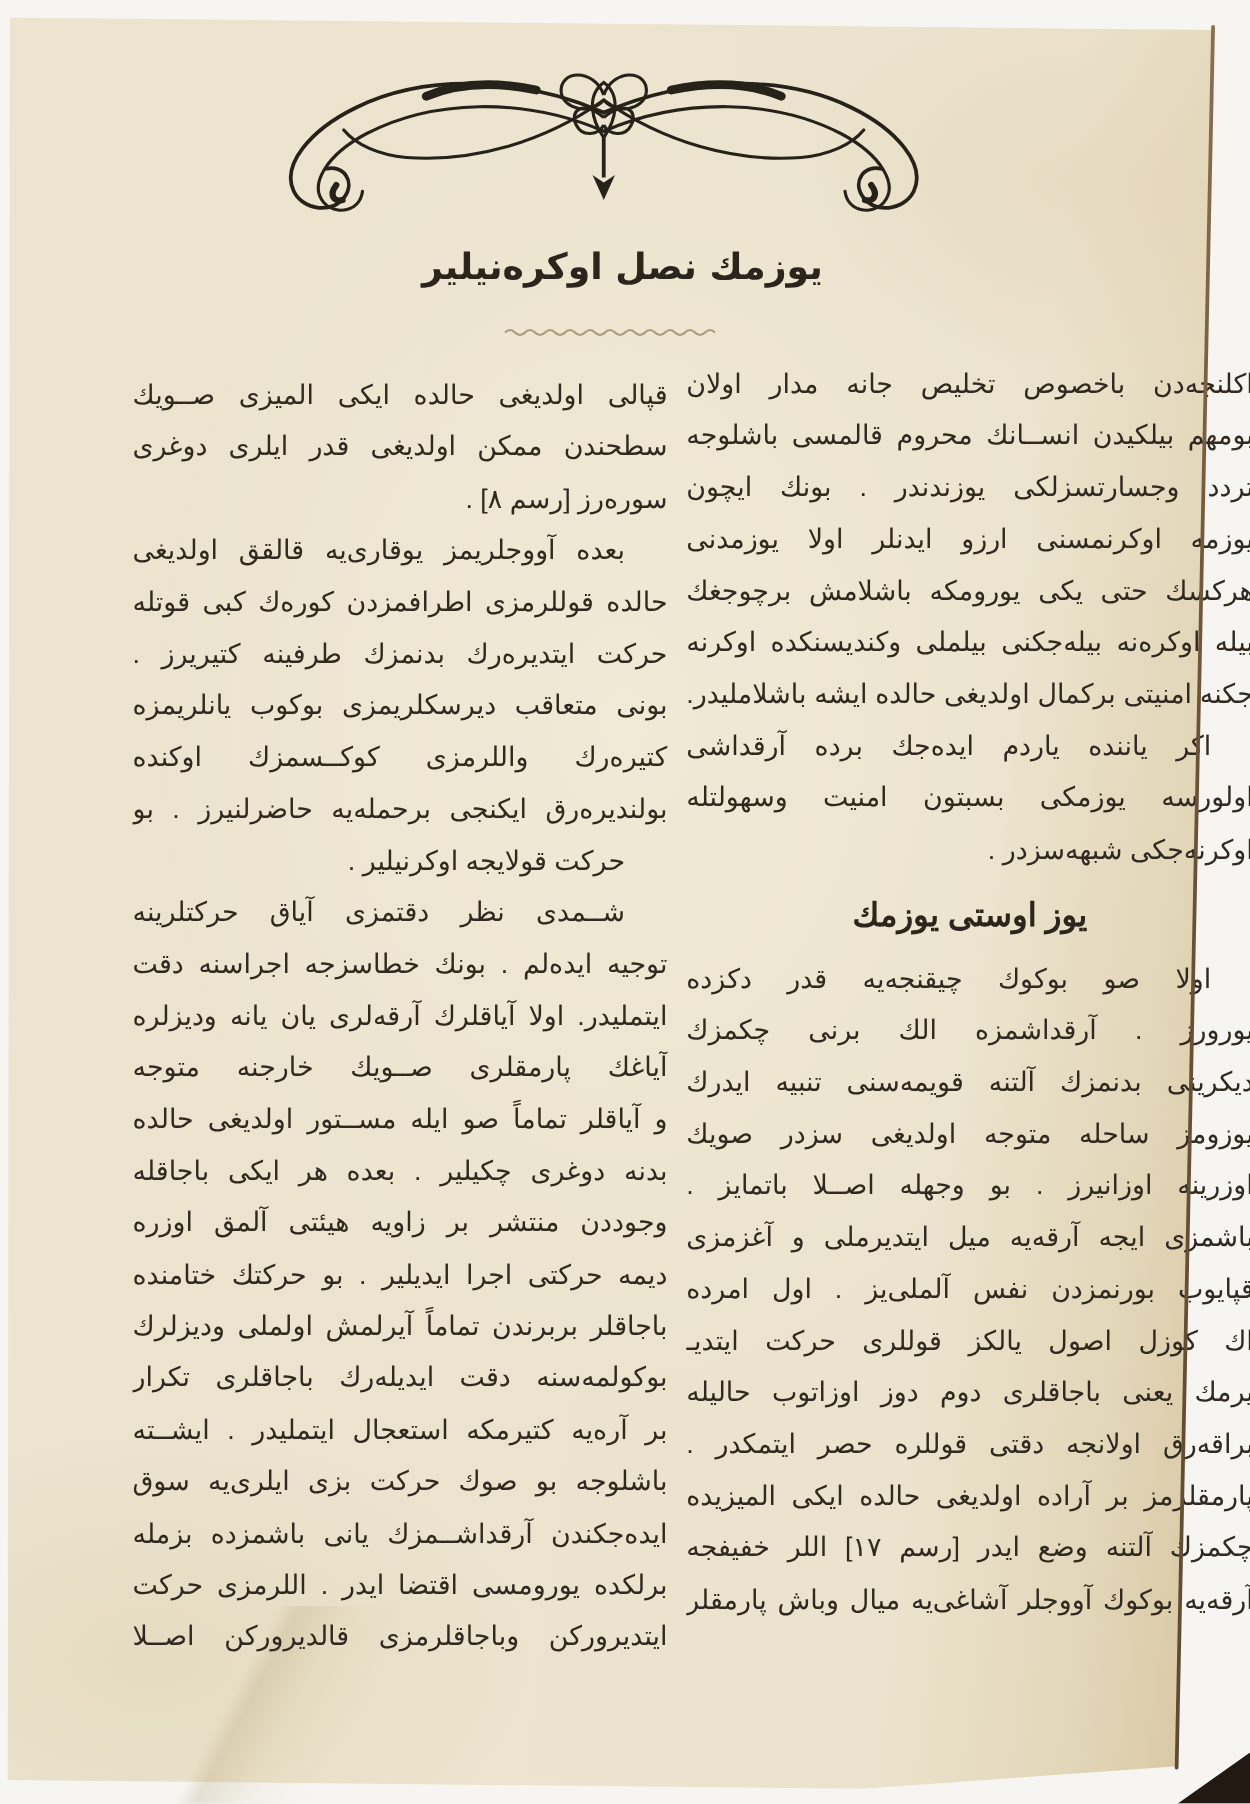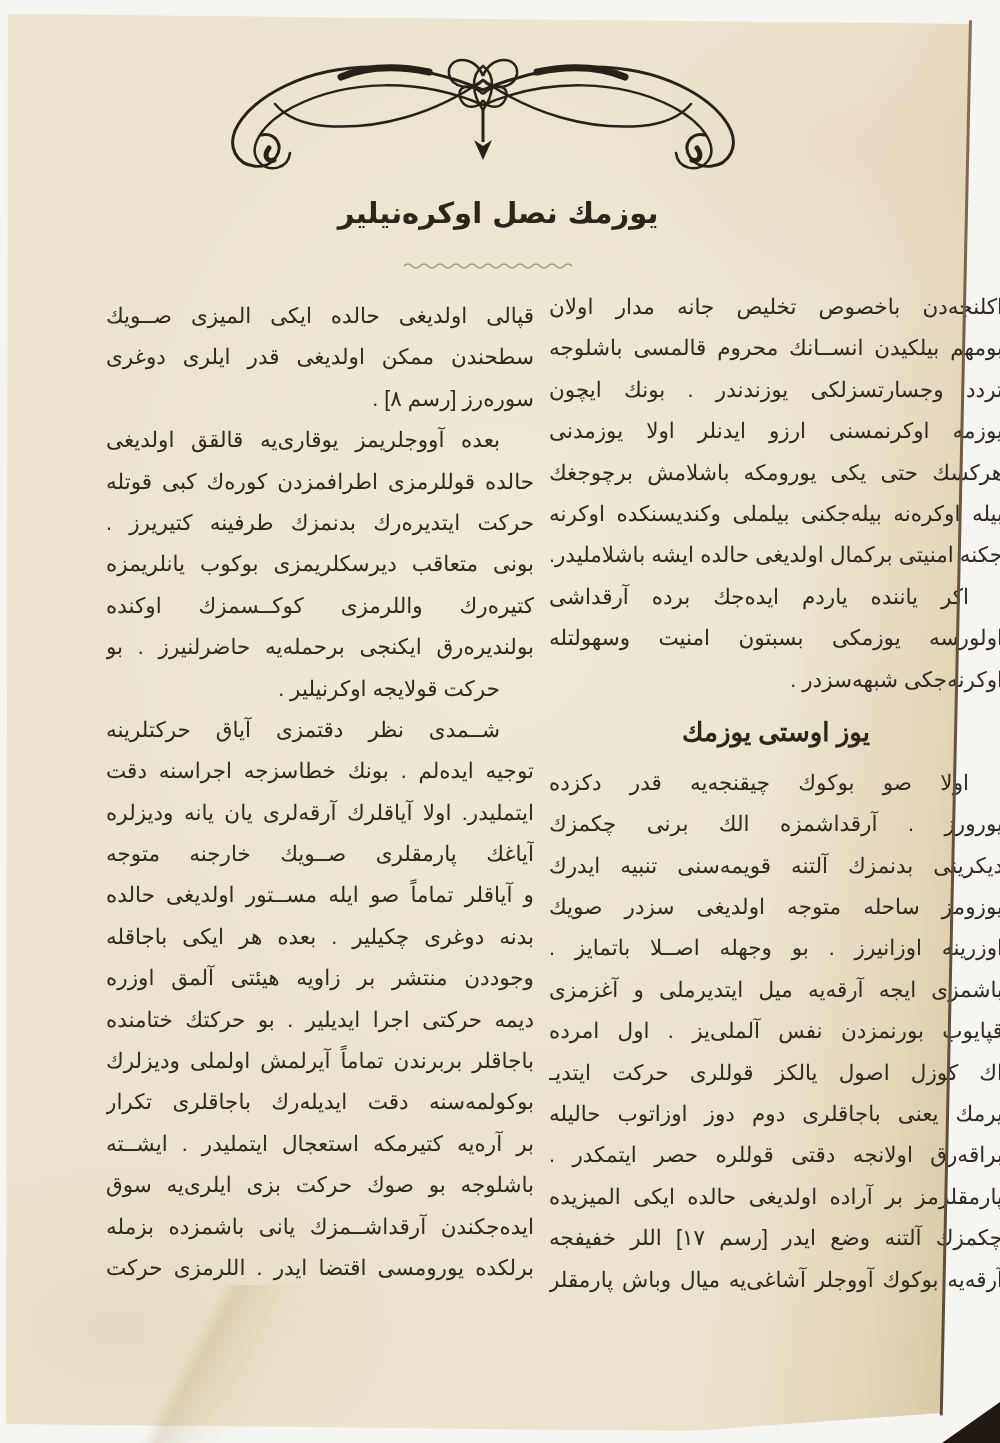--- a/index.html
+++ b/index.html
@@ -143,14 +143,15 @@
       <div class="ln">و آياقلر تماماً صو ايله مســتور اولديغى حالده</div>
       <div class="ln">بدنه دوغرى چكيلير . بعده هر ايكى باجاقله</div>
       <div class="ln">وجوددن منتشر بر زاويه هيئتى آلمق اوزره</div>
       <div class="ln">ديمه حركتى اجرا ايديلير . بو حركتك ختامنده</div>
       <div class="ln">باجاقلر بربرندن تماماً آيرلمش اولملى وديزلرك</div>
       <div class="ln">بوكولمه‌سنه دقت ايديله‌رك باجاقلرى تكرار</div>
       <div class="ln">بر آره‌يه كتيرمكه استعجال ايتمليدر . ايشــته</div>
       <div class="ln">باشلوجه بو صوك حركت بزى ايلرى‌يه سوق</div>
       <div class="ln">ايده‌جكندن آرقداشــمزك يانى باشمزده بزمله</div>
       <div class="ln">برلكده يورومسى اقتضا ايدر . اللرمزى حركت</div>
+      <div class="ln">ايتديروركن وباجاقلرمزى قالديروركن اصــلا</div>
     </div>
 </div>
 
 </body></html>

